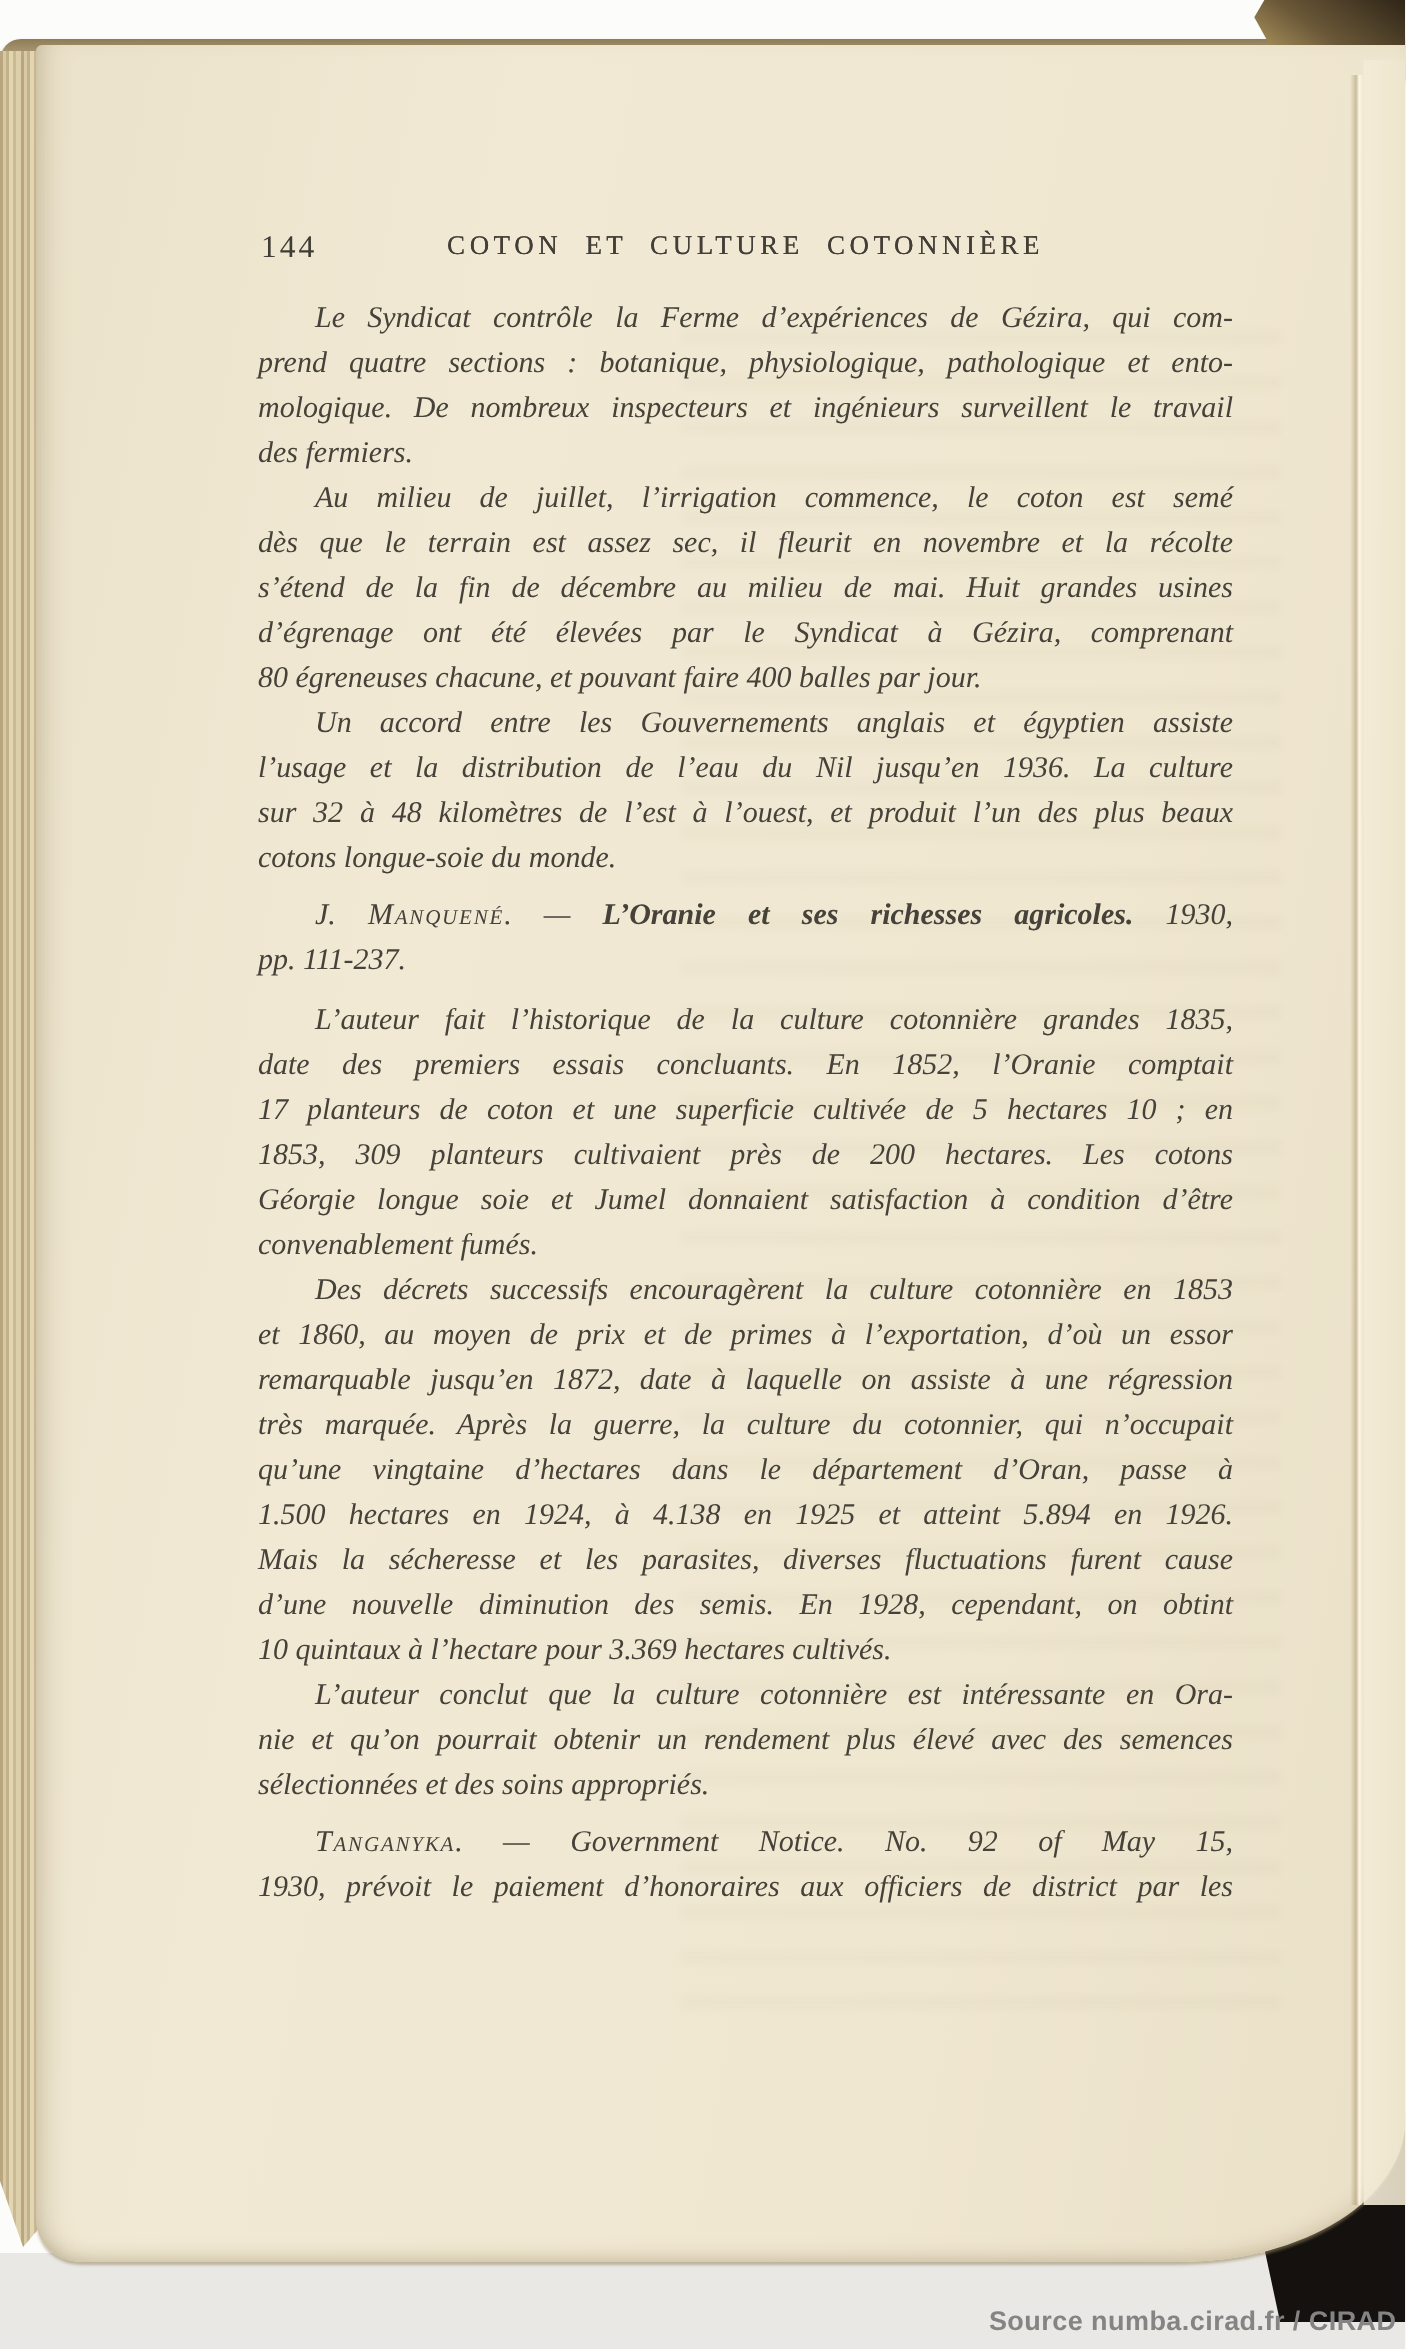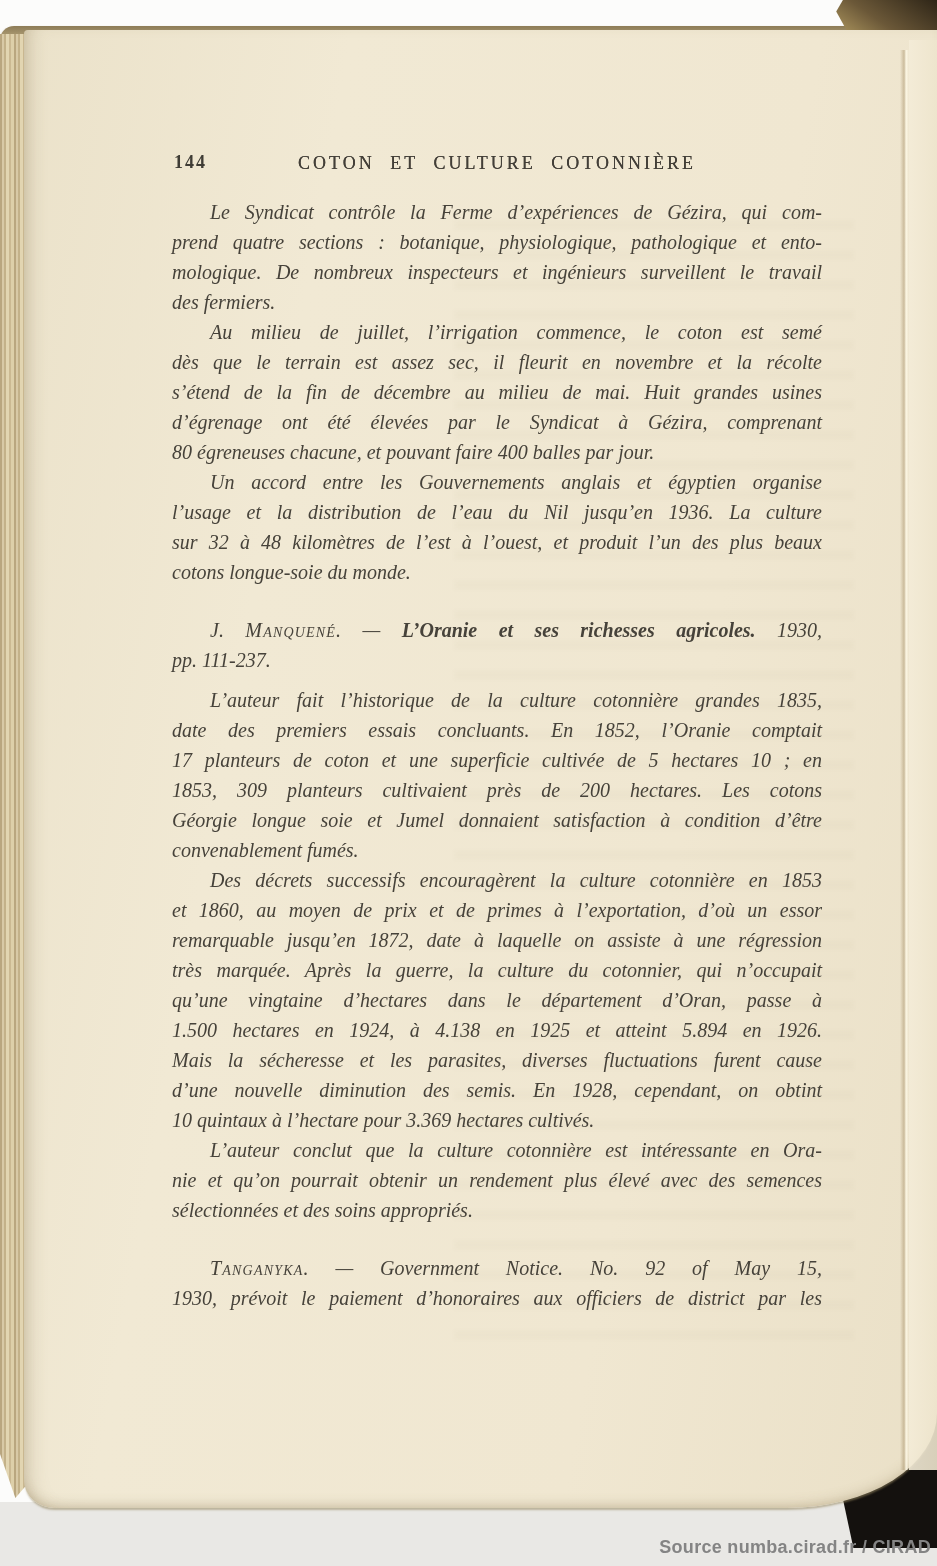--- a/index.html
+++ b/index.html
@@ -60,40 +60,40 @@
   }
   
   .ghost{
     position:absolute;left:430px;top:190px;width:400px;height:1130px;
     background:repeating-linear-gradient(180deg,rgba(115,100,70,.08) 0 10px,rgba(115,100,70,0) 10px 30px);
     filter:blur(2px);opacity:.35;pointer-events:none;
   }
   
   .header-row{position:absolute;left:172px;top:150px;width:650px;height:32px;color:var(--ink,#46423a);}
   .page-number{
-    position:absolute;left:2px;top:2px;font-size:18px;letter-spacing:2px;color:#3f3c35;font-weight:bold;
+    position:absolute;left:2px;top:2px;font-size:21px;letter-spacing:2px;color:#3f3c35;
   }
   .running-header{
     position:absolute;left:0;top:3px;width:100%;text-align:center;
     font-size:18px;letter-spacing:3px;word-spacing:8px;color:#433f38;
     text-shadow:0 0 .4px #433f38;
   }
   
   .text-body{
     position:absolute;left:172px;top:197px;width:650px;
     font-size:20px;color:var(--ink,#46423a);
   }
   .line{
     height:30px;line-height:30px;white-space:nowrap;
     text-align:justify;text-align-last:justify;
   }
   .line.ragged-last{text-align-last:left;}
   .line.indent{text-indent:38px;}
   .block{margin:0;font-style:italic;}
-  .block.citation{margin:28px 0 10px;}
+  .block.citation{margin:8px 0 10px;}
   .sc{font-variant:small-caps;letter-spacing:1.2px;}
   .b{font-weight:bold;}
   
   .attribution{
     position:absolute;right:6px;top:1537px;
     font-family:"Liberation Sans",sans-serif;font-size:18px;
     color:var(--footer_text,#848484);letter-spacing:.3px;font-weight:bold;
   }
 </style>
 </head>
@@ -125,21 +125,21 @@
         <div class="line ragged-last"><span>des fermiers.</span></div>
       </div>
       <div class="block para">
         <div class="line indent"><span>Au milieu de juillet, l’irrigation commence, le coton est semé</span></div>
         <div class="line"><span>dès que le terrain est assez sec, il fleurit en novembre et la récolte</span></div>
         <div class="line"><span>s’étend de la fin de décembre au milieu de mai. Huit grandes usines</span></div>
         <div class="line"><span>d’égrenage ont été élevées par le Syndicat à Gézira, comprenant</span></div>
         <div class="line ragged-last"><span>80 égreneuses chacune, et pouvant faire 400 balles par jour.</span></div>
       </div>
       <div class="block para">
-        <div class="line indent"><span>Un accord entre les Gouvernements anglais et égyptien organise</span></div>
+        <div class="line indent"><span>Un accord entre les Gouvernements anglais et égyptien assiste</span></div>
         <div class="line"><span>l’usage et la distribution de l’eau du Nil jusqu’en 1936. La culture</span></div>
         <div class="line"><span>sur 32 à 48 kilomètres de l’est à l’ouest, et produit l’un des plus beaux</span></div>
         <div class="line ragged-last"><span>cotons longue-soie du monde.</span></div>
       </div>
       <div class="block citation">
         <div class="line indent"><span>J. </span><span class="sc">Manquené</span><span>. — </span><span class="b">L’Oranie et ses richesses agricoles.</span><span> 1930,</span></div>
         <div class="line ragged-last"><span>pp. 111-237.</span></div>
       </div>
       <div class="block para">
         <div class="line indent"><span>L’auteur fait l’historique de la culture cotonnière grandes 1835,</span></div>

